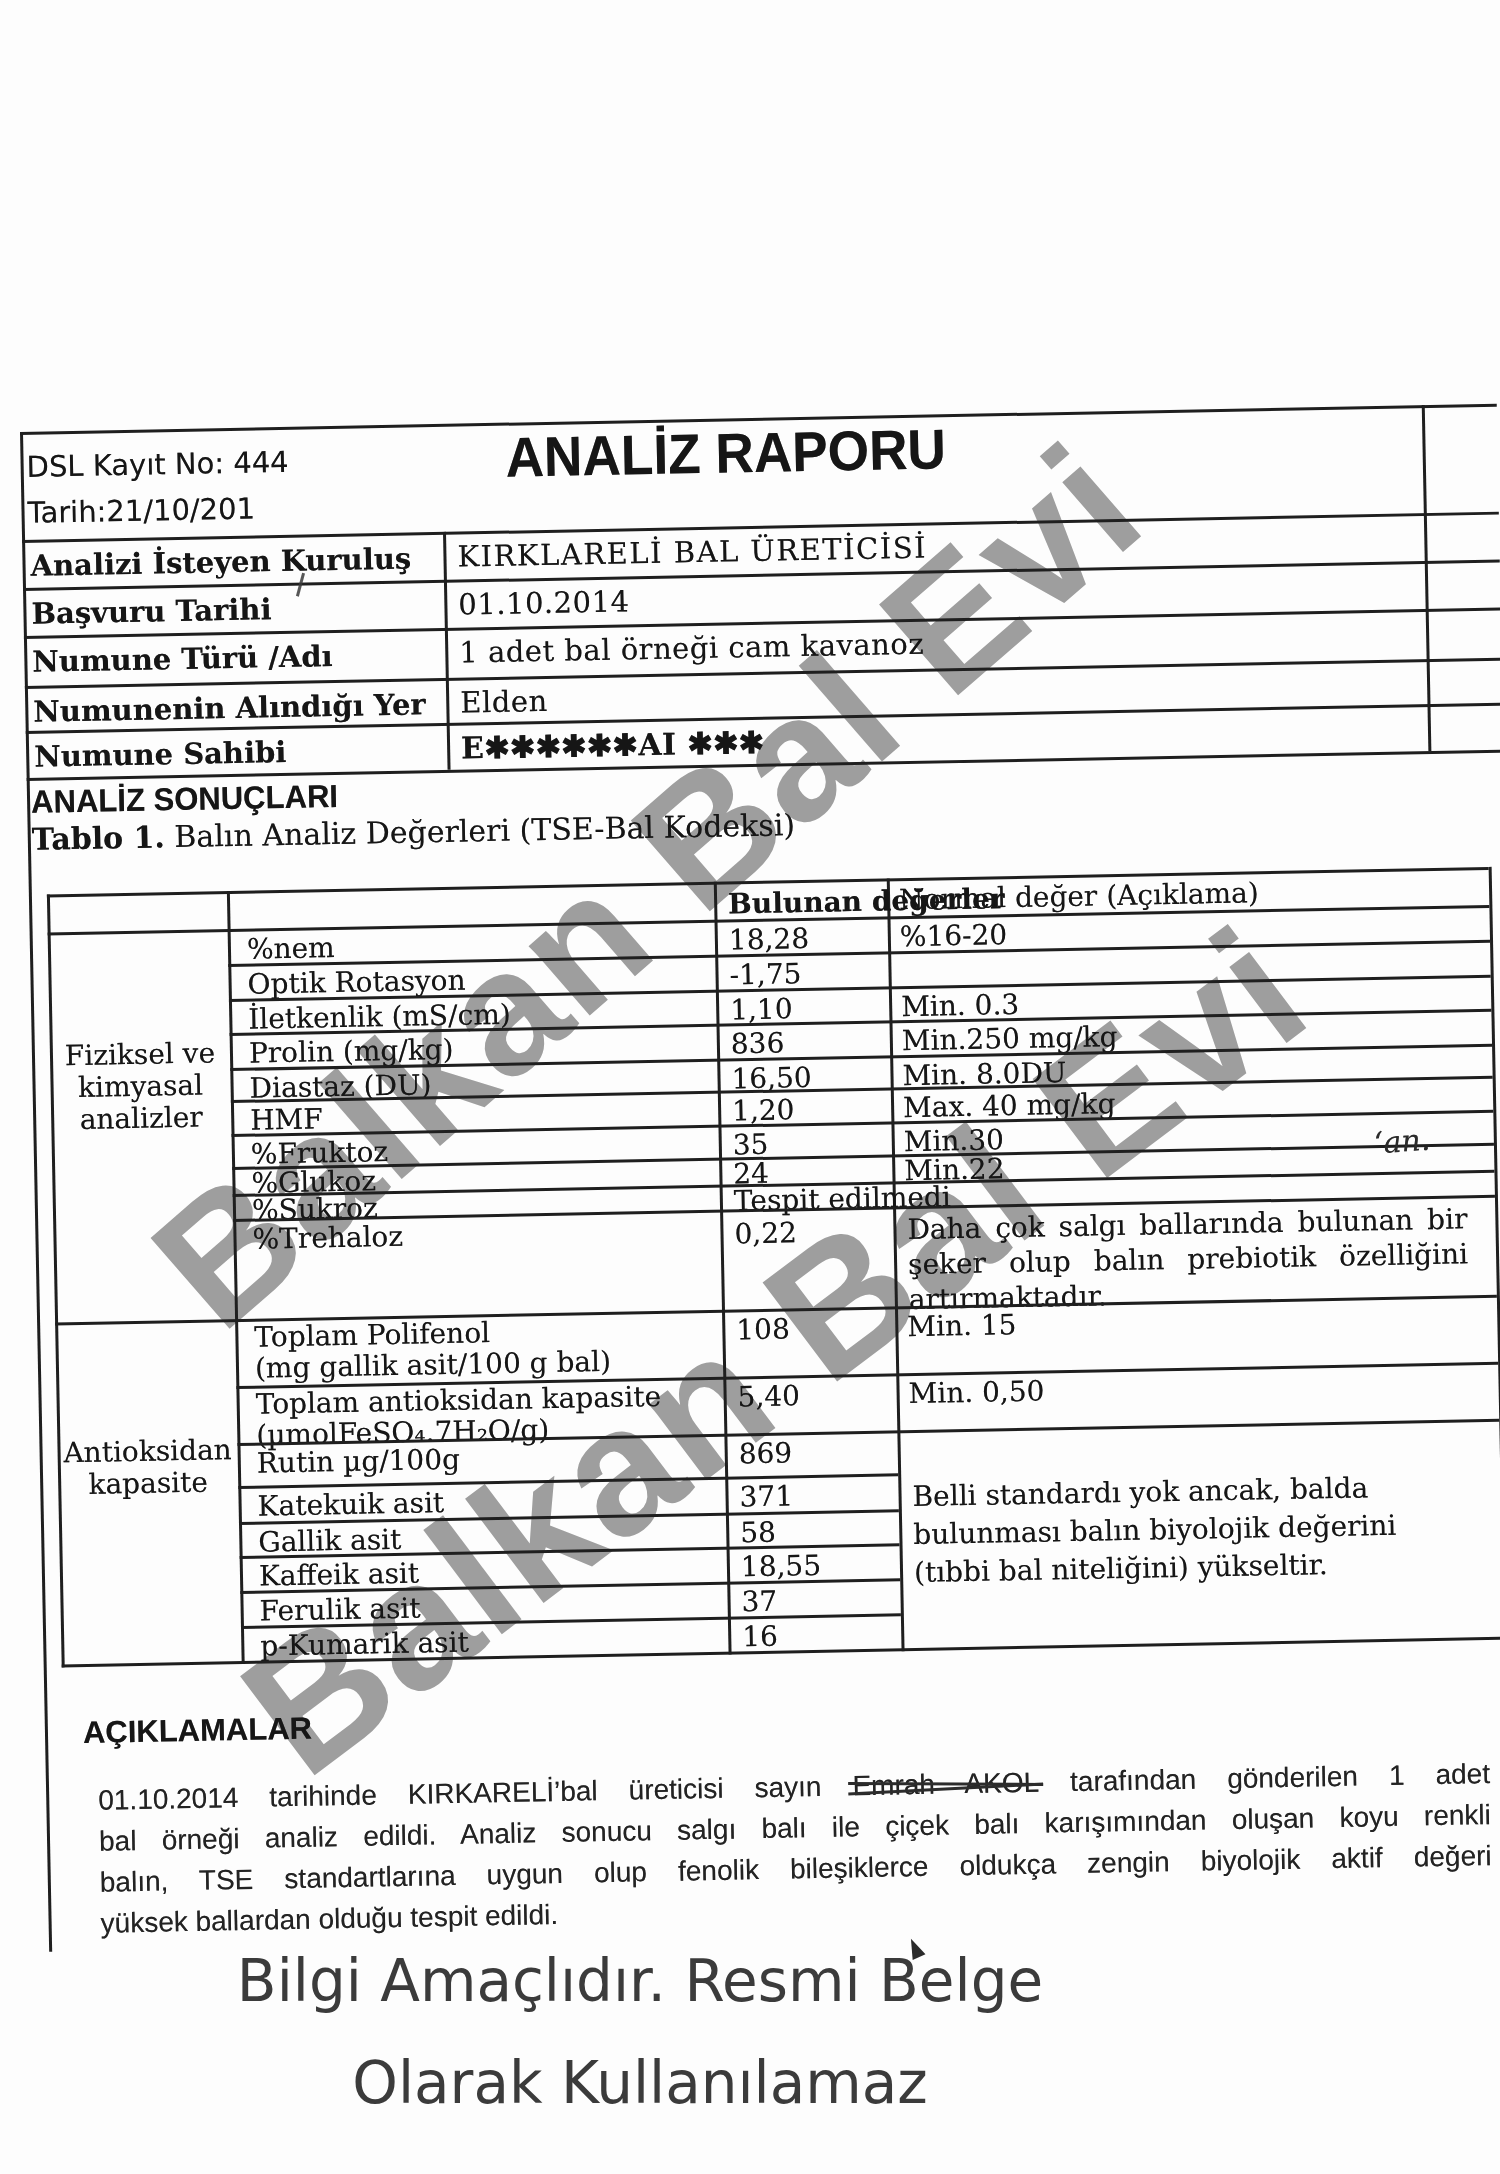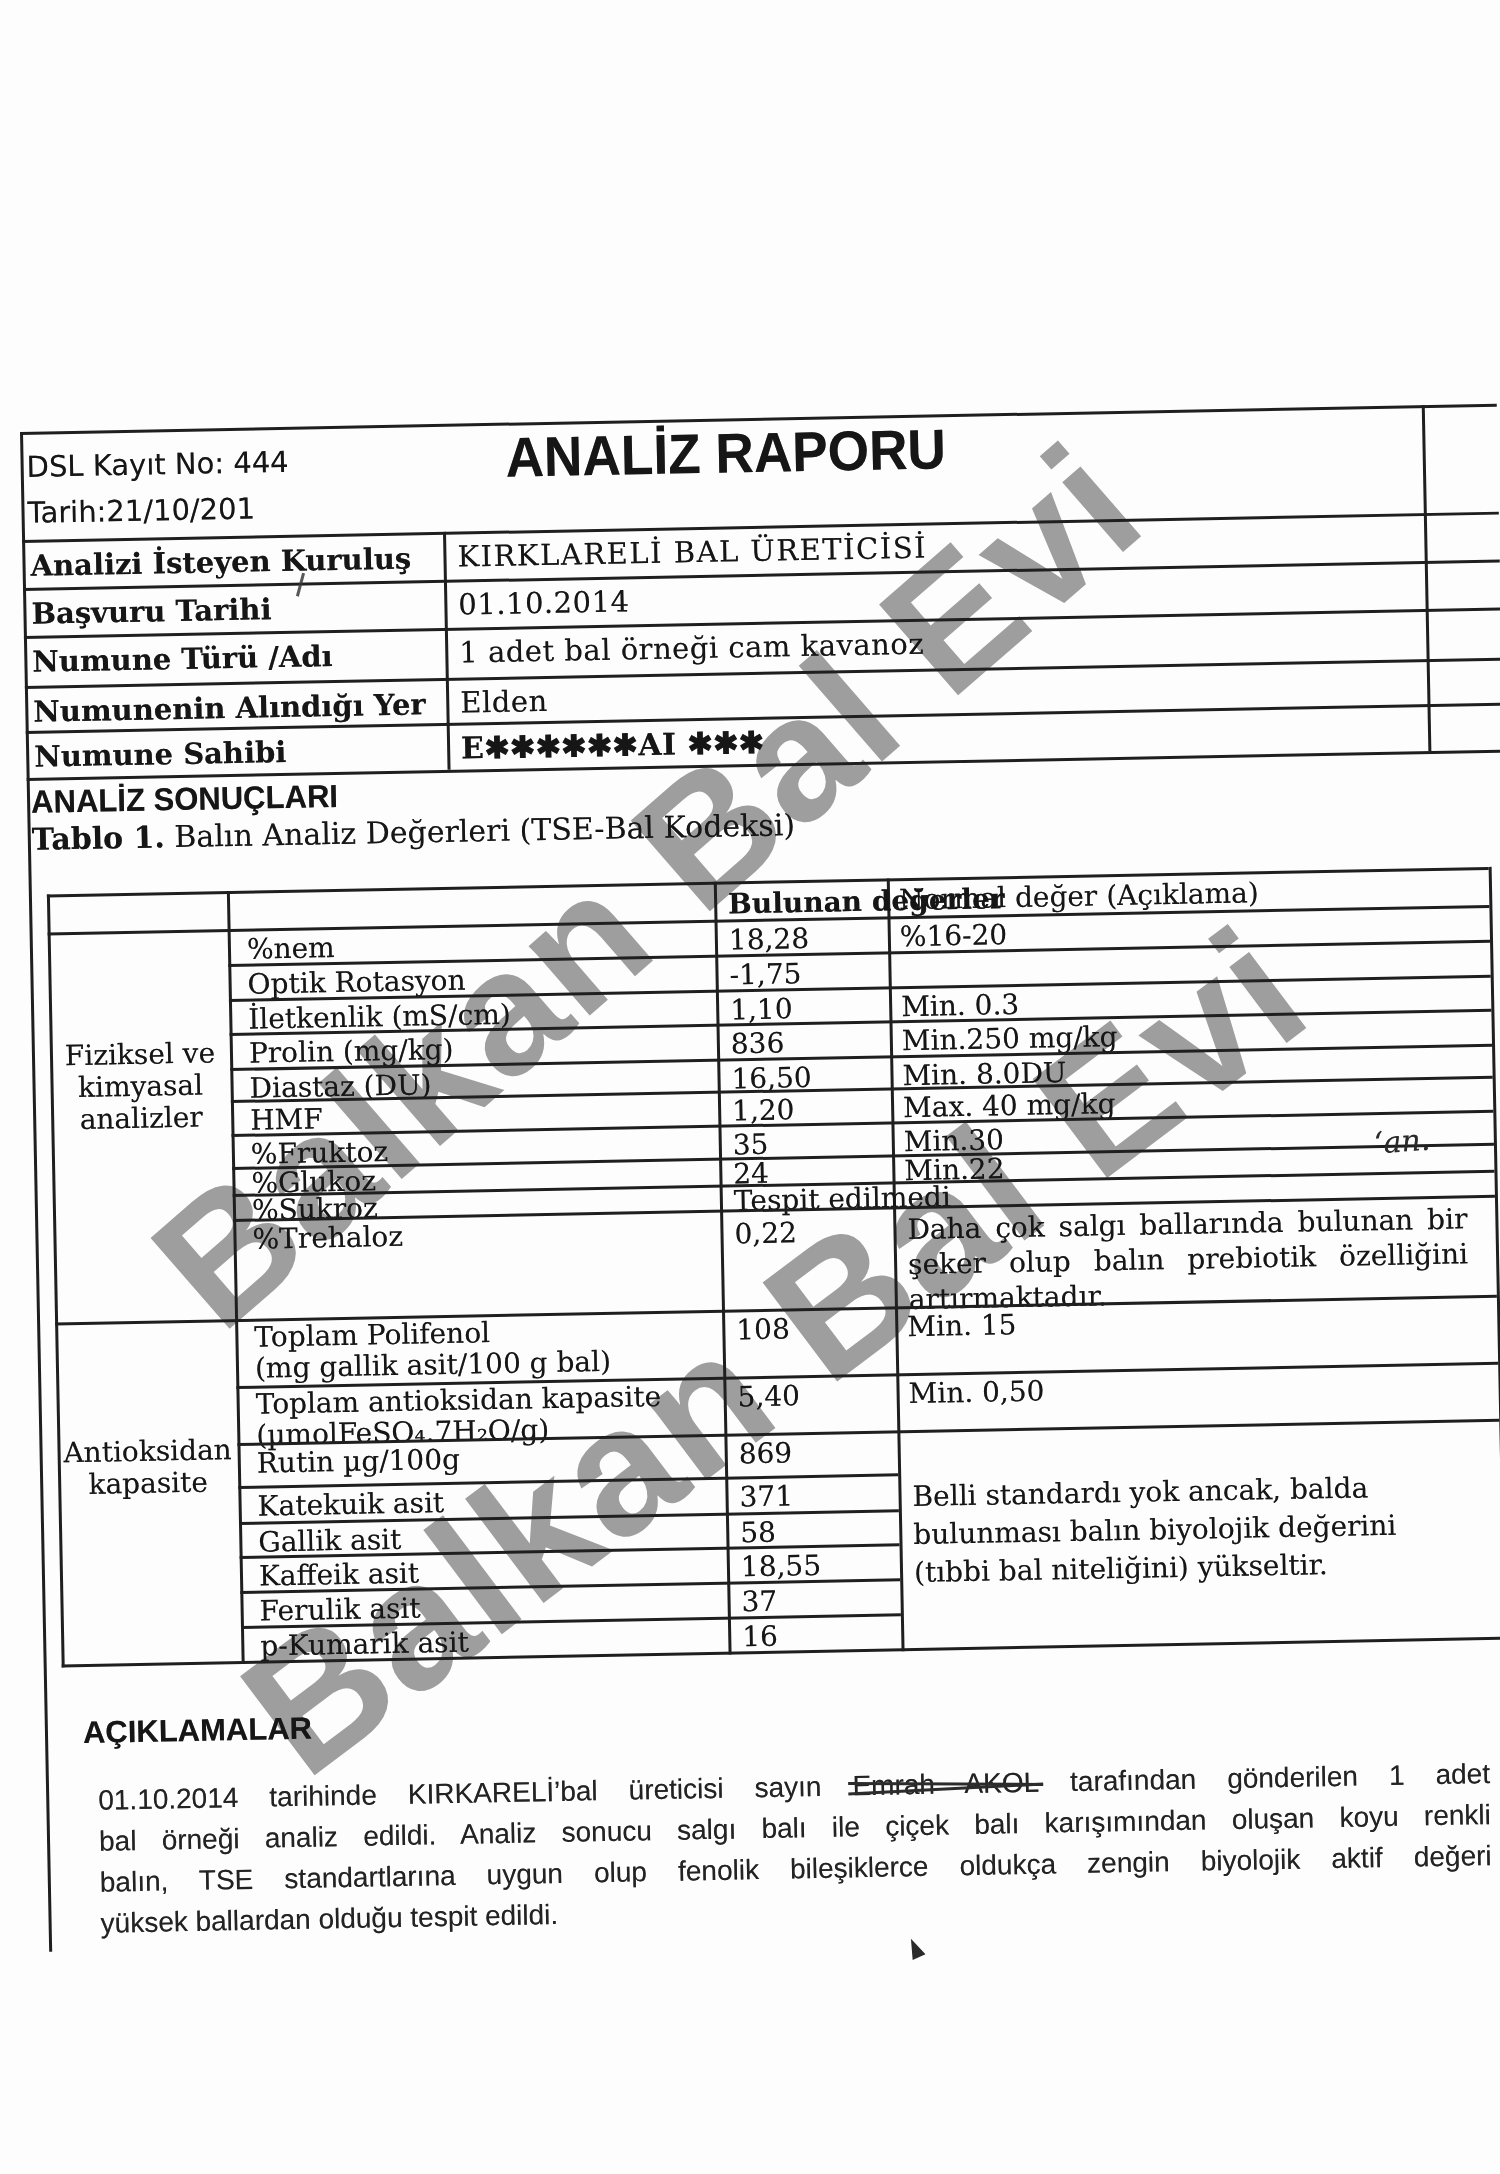--- a/index.html
+++ b/index.html
@@ -198,14 +198,16 @@
   <div class="abs" id="explanation-paragraph" style="left:72px;top:1786px;width:1392px;">
       <div class="para-line just">01.10.2014 tarihinde KIRKARELİ’bal üreticisi sayın <span class="struck">Emrah AKOL</span> tarafından gönderilen 1 adet</div>
       <div class="para-line just">bal örneği analiz edildi. Analiz sonucu salgı balı ile çiçek balı karışımından oluşan koyu renkli</div>
       <div class="para-line just">balın, TSE standartlarına uygun olup fenolik bileşiklerce oldukça zengin biyolojik aktif değeri</div>
       <div class="para-line">yüksek ballardan olduğu tespit edildi.</div>
     </div>
 
 </div>
 
 <div id="footer-note">
+  <div>Bilgi Amaçlıdır. Resmi Belge</div>
+  <div>Olarak Kullanılamaz</div>
 </div>
 <div id="cursor-mark"></div>
 
 </body></html>

